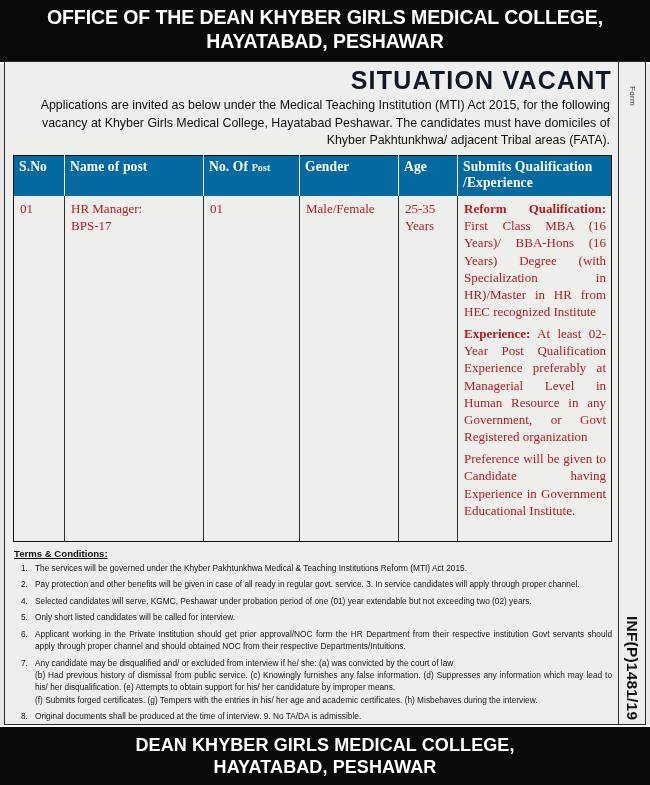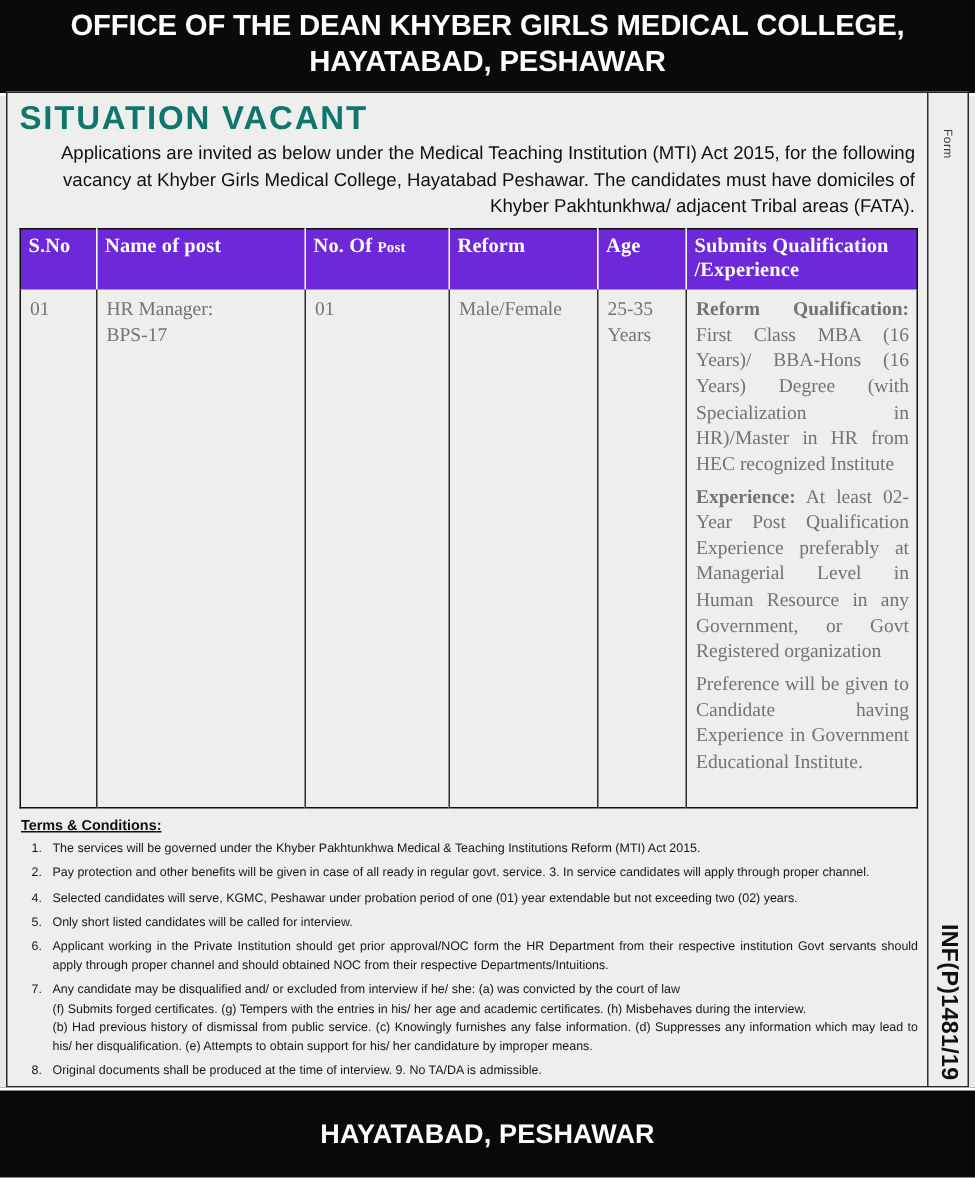--- a/index.html
+++ b/index.html
@@ -78,25 +78,25 @@
     transform-origin: center;
     font-size: 15.5px;
     font-weight: bold;
     color: #111;
     letter-spacing: 0.2px;
     white-space: nowrap;
   }
 
   
   .sv-title {
-    text-align: left;
-    font-weight: bold;
-    font-size: 22px;
+    text-align: right;
+    font-weight: bold;
+    font-size: 25px;
     letter-spacing: 1.2px;
-    color: #0f766e;
+    color: #0f172a;
     margin: 2px 0 4px 0;
     line-height: 1.05;
   }
 
   
   .intro {
     font-size: 12.4px;
     line-height: 1.42;
     color: #101010;
     text-align: right;
@@ -104,41 +104,41 @@
   }
 
   
   table.vac {
     width: 100%;
     border-collapse: collapse;
     table-layout: fixed;
     border: 1px solid #111;
   }
   table.vac th {
-    background: #6d28d9;
+    background: #0369a1;
     color: #ffffff;
     font-family: "Liberation Serif", serif;
     font-size: 13.6px;
     font-weight: bold;
     text-align: left;
     padding: 3px 5px 5px 5px;
     border-right: 1px solid #ffffff;
     vertical-align: top;
     letter-spacing: 0.1px;
   }
   table.vac th:last-child { border-right: none; }
   table.vac th .sm {
     font-size: 10px;
     font-weight: bold;
     vertical-align: baseline;
   }
   table.vac td {
     font-family: "Liberation Serif", serif;
     font-size: 13px;
-    color: #737373;
+    color: #b91c1c;
     padding: 4px 5px 6px 6px;
     border-right: 1px solid #2c2c2c;
     vertical-align: top;
     line-height: 1.32;
   }
   table.vac td:last-child { border-right: none; }
   .qual-blk { margin-bottom: 5px; text-align: justify; }
   .qual-blk:last-child { margin-bottom: 16px; }
   .qual-blk b { font-weight: bold; }
   .c-sno   { width: 40px; }
@@ -226,21 +226,21 @@
       <div class="sv-title">SITUATION VACANT</div>
 
       <div class="intro">Applications are invited as below under the Medical Teaching Institution (MTI) Act 2015, for the following vacancy at Khyber Girls Medical College, Hayatabad Peshawar. The candidates must have domiciles of Khyber Pakhtunkhwa/ adjacent Tribal areas (FATA).</div>
 
       <table class="vac">
         <thead>
           <tr>
             <th class="c-sno">S.No</th>
             <th class="c-name">Name of post</th>
             <th class="c-no"><span>No. Of </span><span class="sm">Post</span></th>
-            <th class="c-gen">Reform</th>
+            <th class="c-gen">Gender</th>
             <th class="c-age">Age</th>
             <th>Submits Qualification /Experience</th>
           </tr>
         </thead>
         <tbody>
           <tr>
             <td>01</td>
             <td>
               <div>HR Manager:</div>
               <div>BPS-17</div>
@@ -262,34 +262,35 @@
 
       <div class="terms-head">Terms &amp; Conditions:</div>
 
       <ol class="terms">
         <li><span class="num">1.</span><span>The services will be governed under the Khyber Pakhtunkhwa Medical &amp; Teaching Institutions Reform (MTI) Act 2015.</span></li>
         <li><span class="num">2.</span><span>Pay protection and other benefits will be given in case of all ready in regular govt. service. 3. In service candidates will apply through proper channel.</span></li>
         <li><span class="num">4.</span><span>Selected candidates will serve, KGMC, Peshawar under probation period of one (01) year extendable but not exceeding two (02) years.</span></li>
         <li><span class="num">5.</span><span>Only short listed candidates will be called for interview.</span></li>
         <li><span class="num">6.</span><span>Applicant working in the Private Institution should get prior approval/NOC form the HR Department from their respective institution Govt servants should apply through proper channel and should obtained NOC from their respective Departments/Intuitions.</span></li>
         <li><span class="num">7.</span><span>Any candidate may be disqualified and/ or excluded from interview if he/ she: (a) was convicted by the court of law</span>
+          <span class="sub-line">(b) Had previous history of dismissal from public service. (c) Knowingly furnishes any false information. (d) Suppresses any information which may lead to his/ her disqualification. (e) Attempts to obtain support for his/ her candidature by improper means.</span>
           <span class="sub-line">(f) Submits forged certificates. (g) Tempers with the entries in his/ her age and academic certificates. (h) Misbehaves during the interview.</span>
-          <span class="sub-line">(b) Had previous history of dismissal from public service. (c) Knowingly furnishes any false information. (d) Suppresses any information which may lead to his/ her disqualification. (e) Attempts to obtain support for his/ her candidature by improper means.</span>
         </li>
         <li><span class="num">8.</span><span>Original documents shall be produced at the time of interview.   9. No TA/DA is admissible.</span></li>
       </ol>
 
       <div class="how-head"><span class="u">How to Apply</span><span>:</span></div>
 
     </div>
 
     <div class="body-rail">
       <div class="rail-form">Form</div>
       <div class="rail-code">INF(P)1481/19</div>
     </div>
 
   </div>
 
   <div class="ftr-band">
+    <div class="ftr-line">DEAN KHYBER GIRLS MEDICAL COLLEGE,</div>
     <div class="ftr-line">HAYATABAD, PESHAWAR</div>
   </div>
 
 </div>
 
 </body></html>

